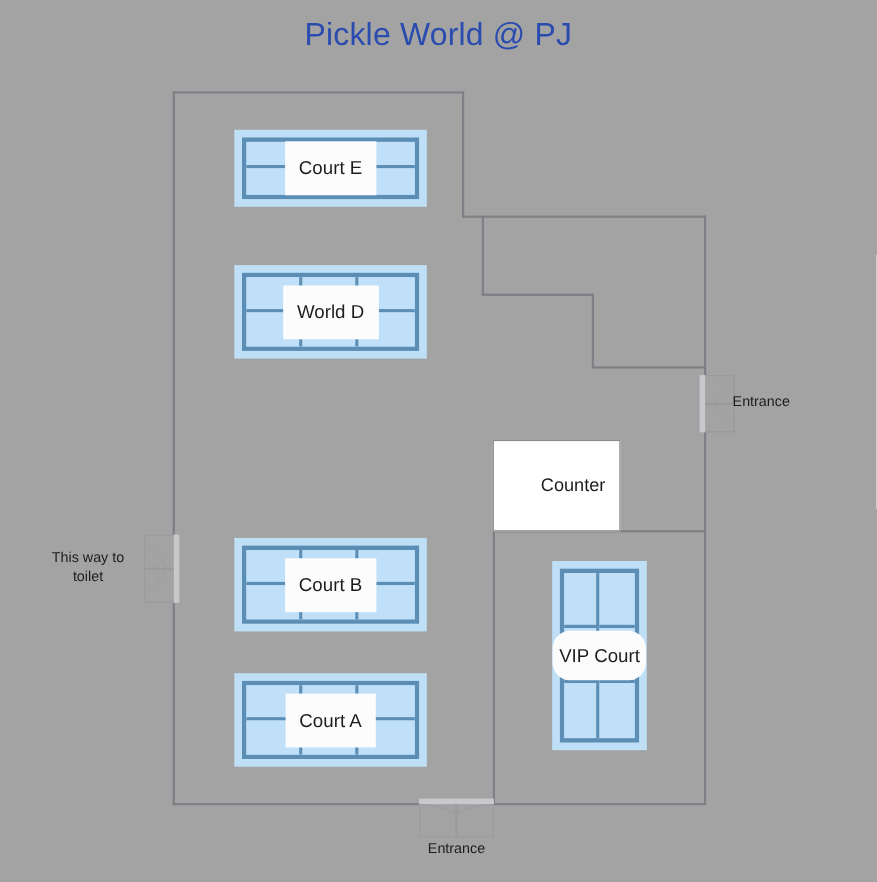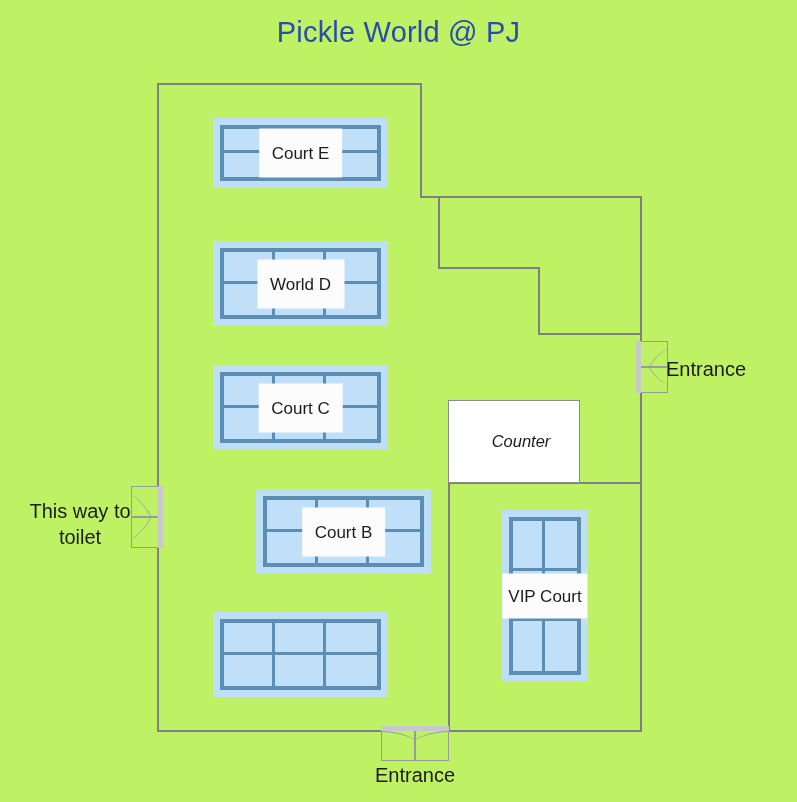--- a/index.html
+++ b/index.html
@@ -9,21 +9,21 @@
     background: #ffffff;
   }
   body {
     font-family: "Liberation Sans", sans-serif;
     -webkit-font-smoothing: antialiased;
   }
   #canvas {
     position: relative;
     width: 797px;
     height: 802px;
-    background: #bef264;
+    background: #a3a3a3;
     overflow: hidden;
   }
 
   
   #plan-title {
     position: absolute;
     left: 0;
     top: 16px;
     width: 797px;
     text-align: center;
@@ -119,21 +119,21 @@
     background: #c9c9cd;
   }
   .door-arc {
     position: absolute;
     border: 1.1px solid #9a9a9f;
     border-radius: 50%;
     background: transparent;
   }
   .door-label {
     position: absolute;
-    font-size: 20px;
+    font-size: 13px;
     color: #1c1c1c;
     white-space: pre-line;
     line-height: 1.28;
   }
 </style>
 </head>
 <body>
 
 <div id="canvas">
 
@@ -163,21 +163,21 @@
 
   <div class="wall v" style="left:438px; top:197px; height:71px;"></div>
 
   <div class="wall h" style="left:438px; top:267px; width:101px;"></div>
 
   <div class="wall v" style="left:538px; top:267px; height:67px;"></div>
 
   <div class="wall h" style="left:538px; top:333px; width:103px;"></div>
 
 
-  <div class="room-box" style="left:448px; top:400px; width:132px; height:83px;font-style:italic;">
+  <div class="room-box" style="left:448px; top:400px; width:116px; height:83px;">
     <div class="room-label" style="left:0; top:30px; width:144px;">Counter</div>
   </div>
 
   <div class="court" style="left:213px; top:118px; width:175px; height:70px;">
     <div class="court-inner horiz">
       <div class="court-cell"></div>
       <div class="court-cell"></div>
       <div class="court-cell"></div>
       <div class="court-cell"></div>
       <div class="court-cell"></div>
@@ -191,65 +191,55 @@
       <div class="court-cell"></div>
       <div class="court-cell"></div>
       <div class="court-cell"></div>
       <div class="court-cell"></div>
       <div class="court-cell"></div>
       <div class="court-cell"></div>
     </div>
     <div class="court-name">World D</div>
   </div>
 
-  <div class="court" style="left:213px; top:365px; width:175px; height:85px;">
-    <div class="court-inner horiz">
-      <div class="court-cell"></div>
-      <div class="court-cell"></div>
-      <div class="court-cell"></div>
-      <div class="court-cell"></div>
-      <div class="court-cell"></div>
-      <div class="court-cell"></div>
-    </div>
-    <div class="court-name">Court C</div>
-  </div>
-
-  <div class="court" style="left:213px; top:489px; width:175px; height:85px;margin-left:43px;">
+
+  <div class="court" style="left:213px; top:489px; width:175px; height:85px;">
     <div class="court-inner horiz">
       <div class="court-cell"></div>
       <div class="court-cell"></div>
       <div class="court-cell"></div>
       <div class="court-cell"></div>
       <div class="court-cell"></div>
       <div class="court-cell"></div>
     </div>
     <div class="court-name">Court B</div>
   </div>
 
   <div class="court" style="left:213px; top:612px; width:175px; height:85px;">
     <div class="court-inner horiz">
       <div class="court-cell"></div>
       <div class="court-cell"></div>
       <div class="court-cell"></div>
       <div class="court-cell"></div>
       <div class="court-cell"></div>
       <div class="court-cell"></div>
     </div>
+    <div class="court-name">Court A</div>
   </div>
 
   <div class="court" style="left:502px; top:510px; width:86px; height:172px;">
     <div class="court-inner vert">
       <div class="court-cell"></div>
       <div class="court-cell"></div>
       <div class="court-cell"></div>
       <div class="court-cell"></div>
       <div class="court-cell"></div>
       <div class="court-cell"></div>
     </div>
-    <div class="court-name" style="padding:14px 6px;">VIP Court</div>
+    <div class="court-name" style="padding:14px 6px;border-radius:16px;">VIP Court</div>
   </div>
 
   <div class="door" style="left:636px; top:341px; width:60px; height:52px;">
     <div class="door-jamb" style="left:0px; top:0px; width:5px; height:52px;"></div>
 
     <div class="door-leaf" style="left:5px; top:0px; width:27px; height:26px; border-left:none;"></div>
     <div class="door-arc" style="left:5px; top:0px; width:54px; height:52px;
                 border-top:none; border-right:none; border-bottom:none;
                 border-radius:100% 0 0 0; clip-path: inset(0 50% 50% 0);"></div>
 

